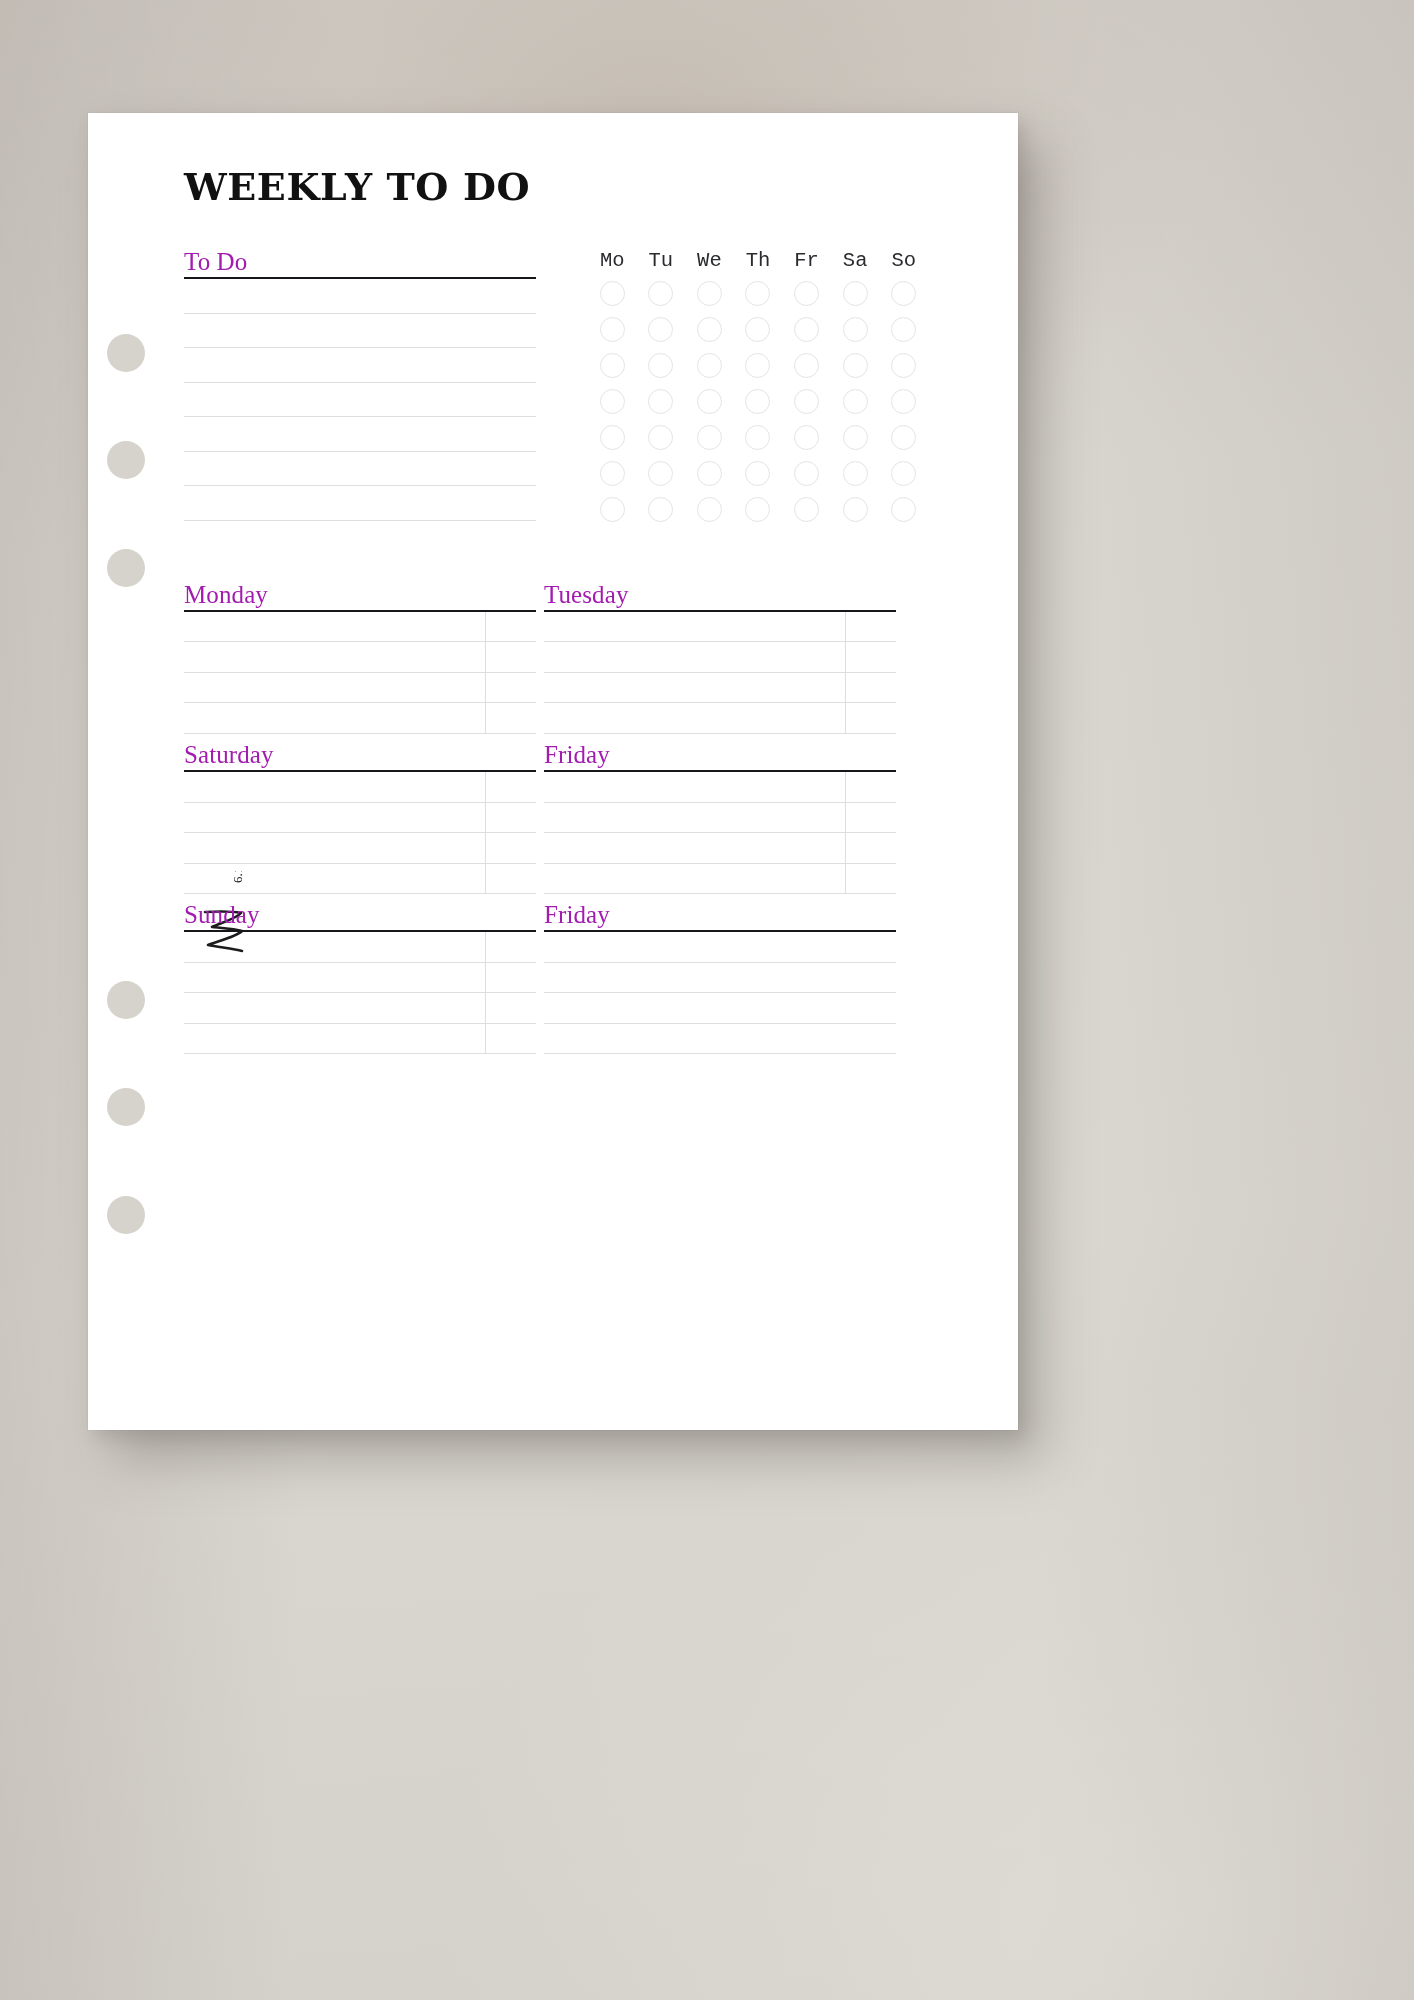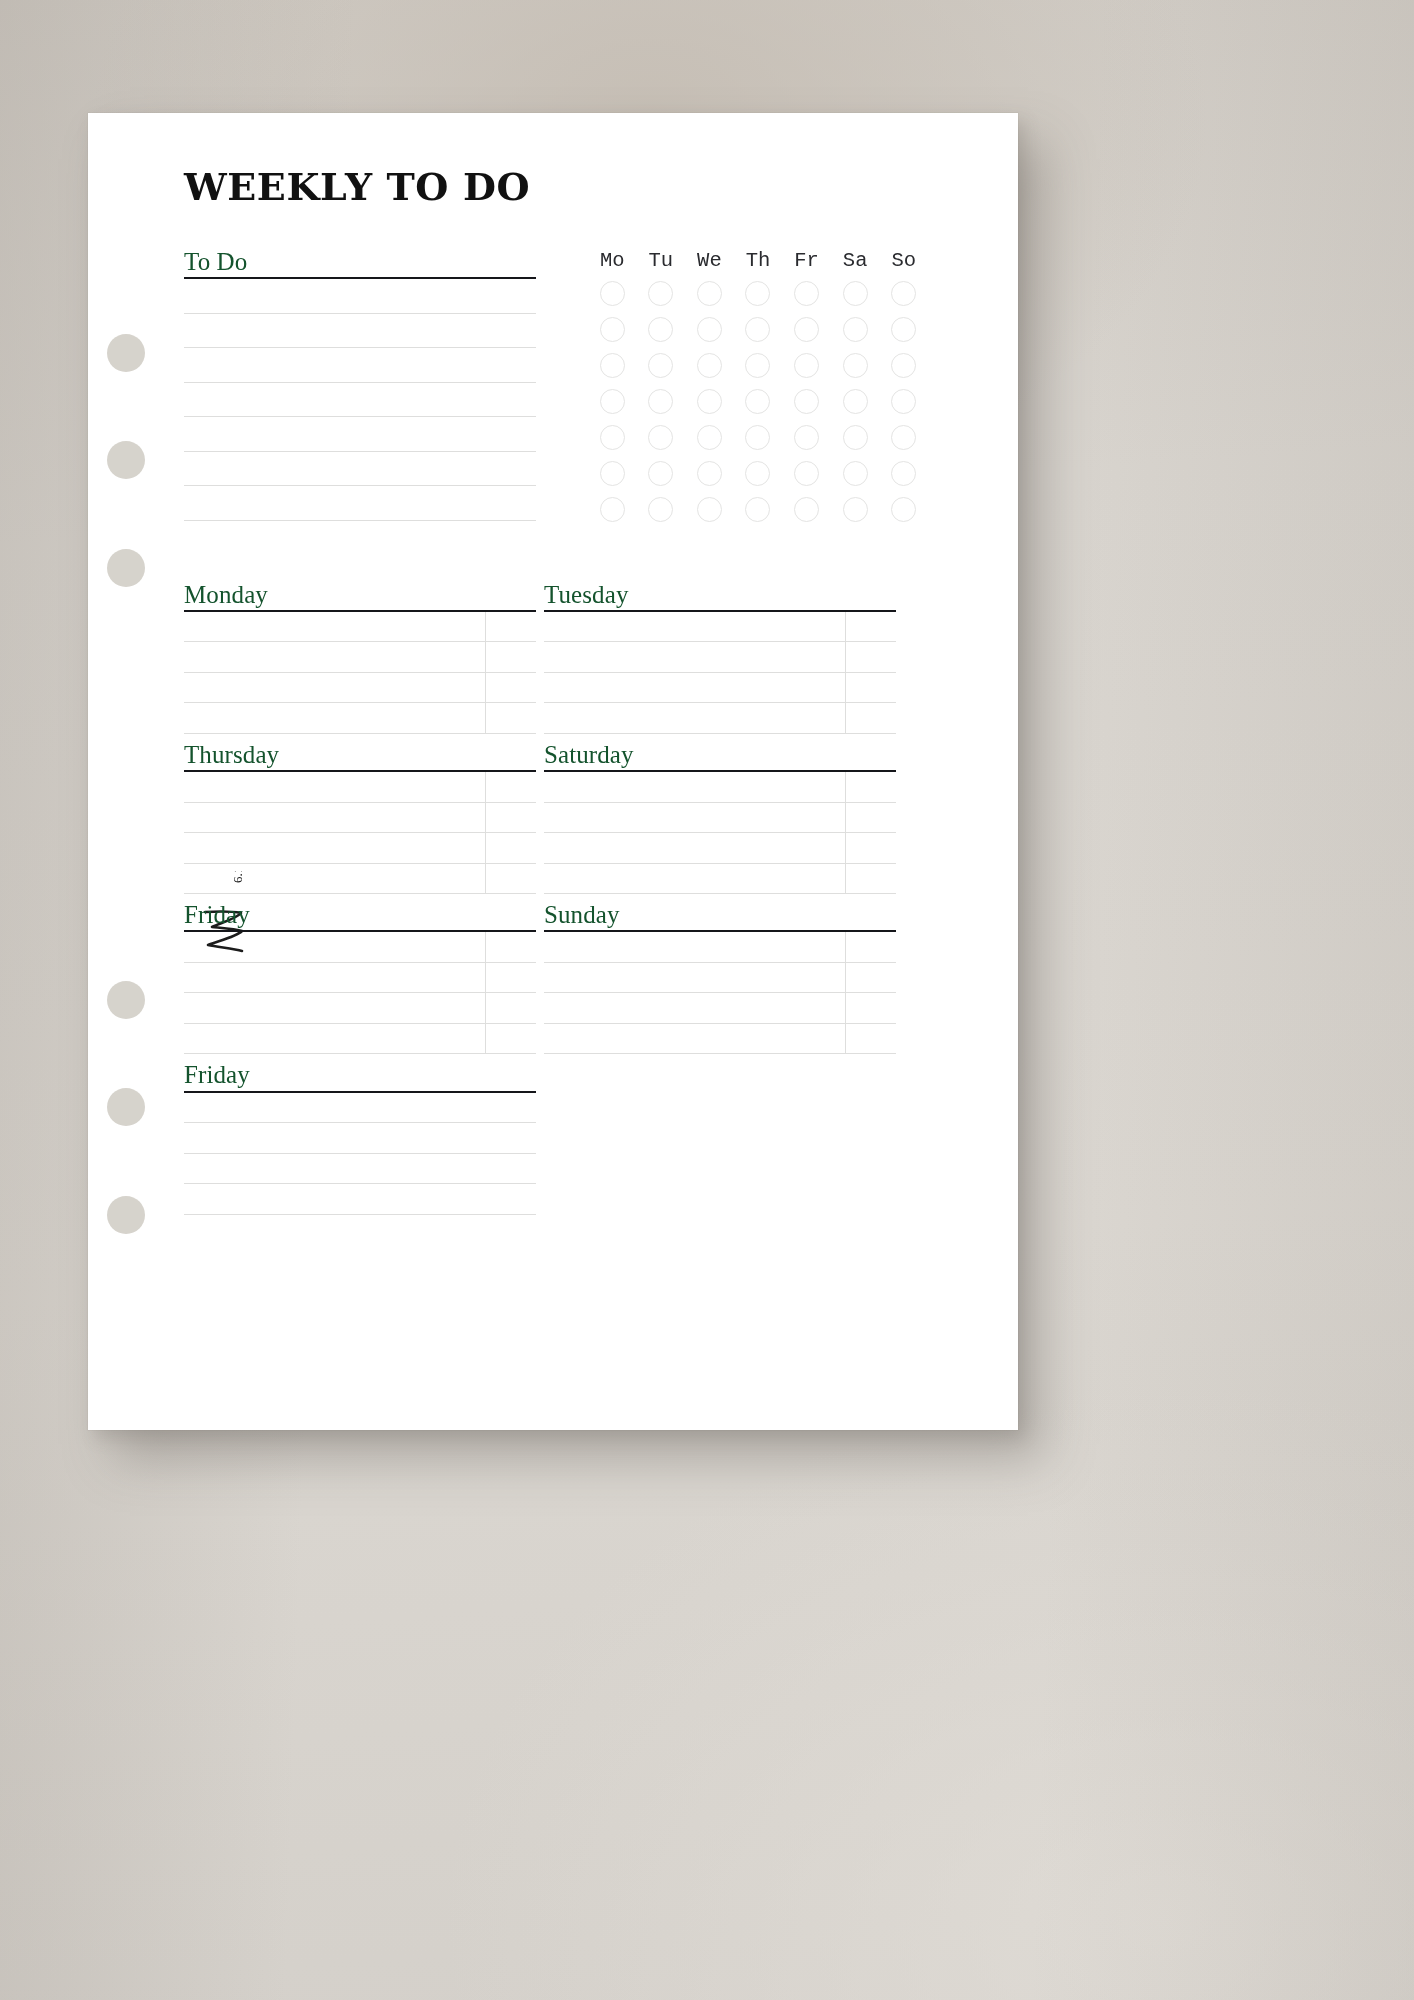--- a/index.html
+++ b/index.html
@@ -81,21 +81,21 @@
     color: #111111;
     margin: 0;
     line-height: 1;
     padding-top: 10px;
   }
 
   
   .sec-head {
     font-size: 25px;
     font-weight: 400;
-    color: #14532d;
+    color: #a21caf;
     line-height: 1.05;
     letter-spacing: 0.1px;
     white-space: nowrap;
     font-family: Liberation Serif, serif;
   }
   .heavy-rule {
     height: 0;
     border-bottom: 2.1px solid #15161a;
     margin-top: 2px;
   }
@@ -305,31 +305,20 @@
           <div class="heavy-rule"></div>
           <div class="day-lines">
             <div class="rule-line"></div>
             <div class="rule-line"></div>
             <div class="rule-line"></div>
             <div class="rule-line"></div>
             <div class="vdiv"></div>
           </div>
         </div>
         <div class="day-block">
-          <div class="sec-head">Thursday</div>
-          <div class="heavy-rule"></div>
-          <div class="day-lines">
-            <div class="rule-line"></div>
-            <div class="rule-line"></div>
-            <div class="rule-line"></div>
-            <div class="rule-line"></div>
-            <div class="vdiv"></div>
-          </div>
-        </div>
-        <div class="day-block">
           <div class="sec-head">Saturday</div>
           <div class="heavy-rule"></div>
           <div class="day-lines">
             <div class="rule-line"></div>
             <div class="rule-line"></div>
             <div class="rule-line"></div>
             <div class="rule-line"></div>
             <div class="vdiv"></div>
           </div>
         </div>

